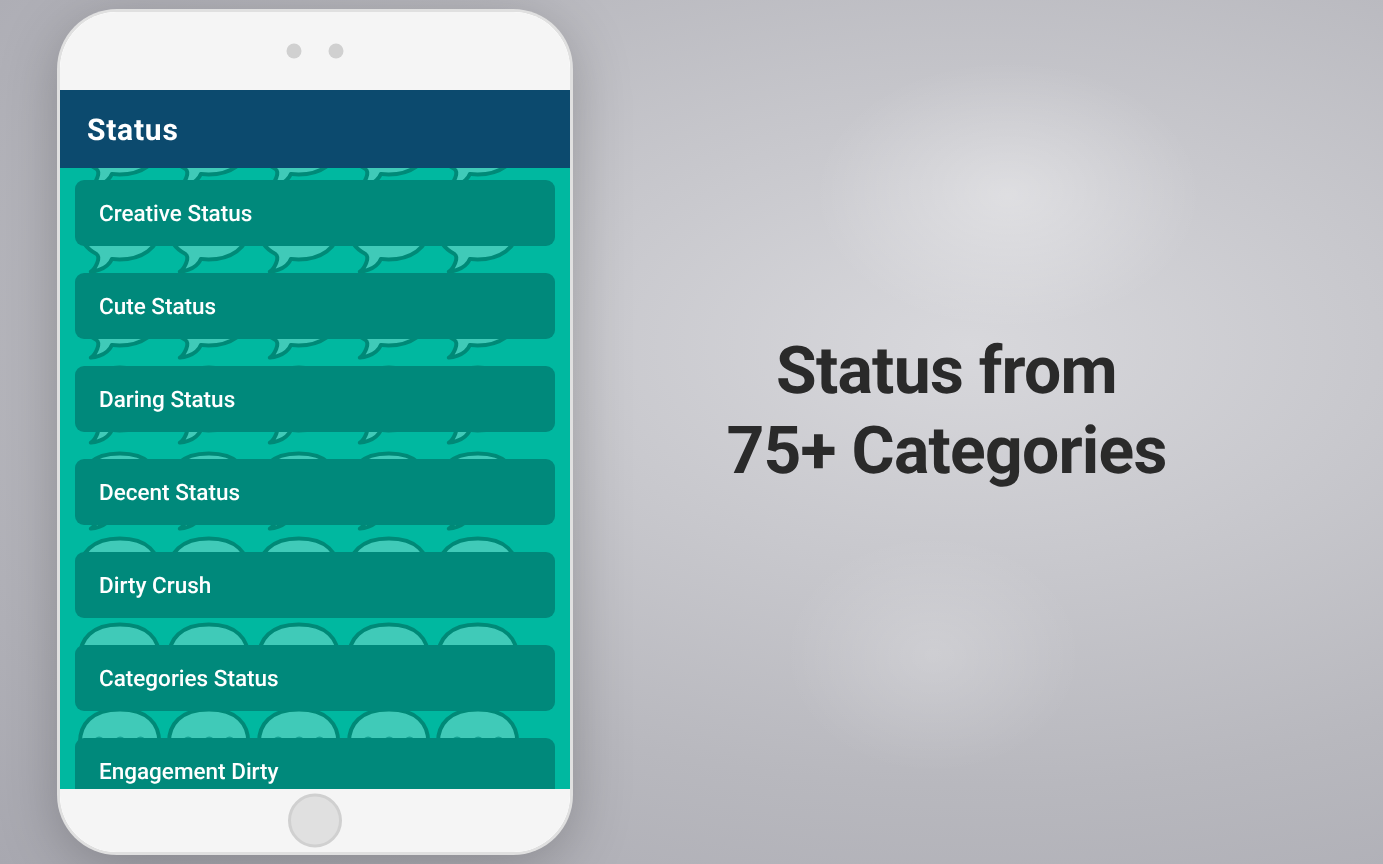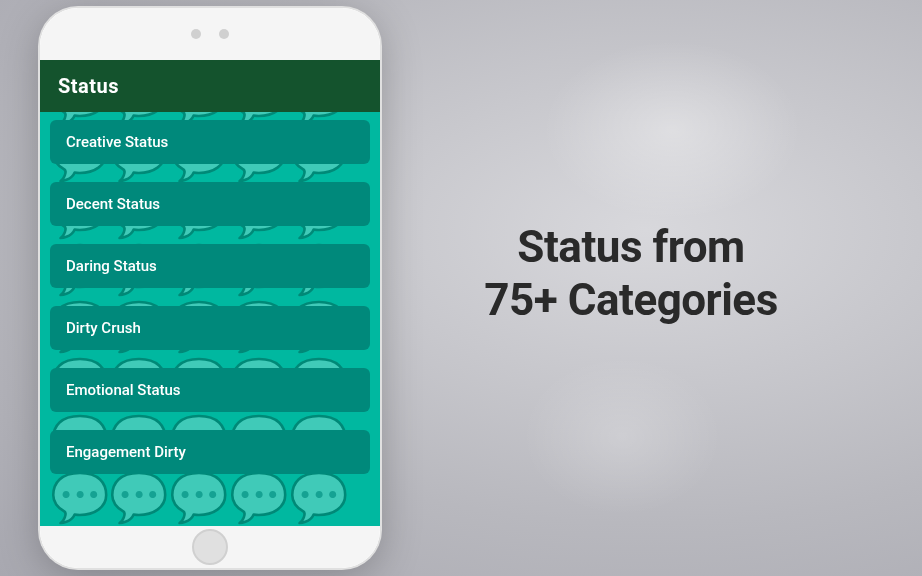--- a/index.html
+++ b/index.html
@@ -99,21 +99,21 @@
       flex-wrap: wrap;
       gap: 10px;
       padding: 10px;
       pointer-events: none;
       overflow: hidden;
       color: #007a6a;
     }
 
     
     .app-header {
-      background: #14532d;
+      background: #0c4a6e;
       width: 100%;
       padding: 14px 18px;
       flex-shrink: 0;
       position: relative;
       z-index: 2;
     }
 
     .app-title {
       color: #ffffff;
       font-size: 20px;
@@ -206,24 +206,25 @@
       💬💬💬💬💬💬💬💬💬💬💬💬💬💬💬💬💬💬💬💬💬💬💬💬💬💬💬💬💬💬💬💬💬💬💬💬💬💬💬💬
     </div>
 
     <div class="app-header">
       <span class="app-title">Status</span>
     </div>
 
     <div class="list-container">
 
     <div class="list-item">Creative Status</div>
+        <div class="list-item">Cute Status</div>
+        <div class="list-item">Daring Status</div>
         <div class="list-item">Decent Status</div>
-        <div class="list-item">Daring Status</div>
         <div class="list-item">Dirty Crush</div>
-        <div class="list-item">Emotional Status</div>
+        <div class="list-item">Categories Status</div>
         <div class="list-item">Engagement Dirty</div>
       </div>
   </div>
 
   <div class="phone-bottom">
     <div class="home-button"></div>
   </div>
 </div>
 
 <div class="right-section">

